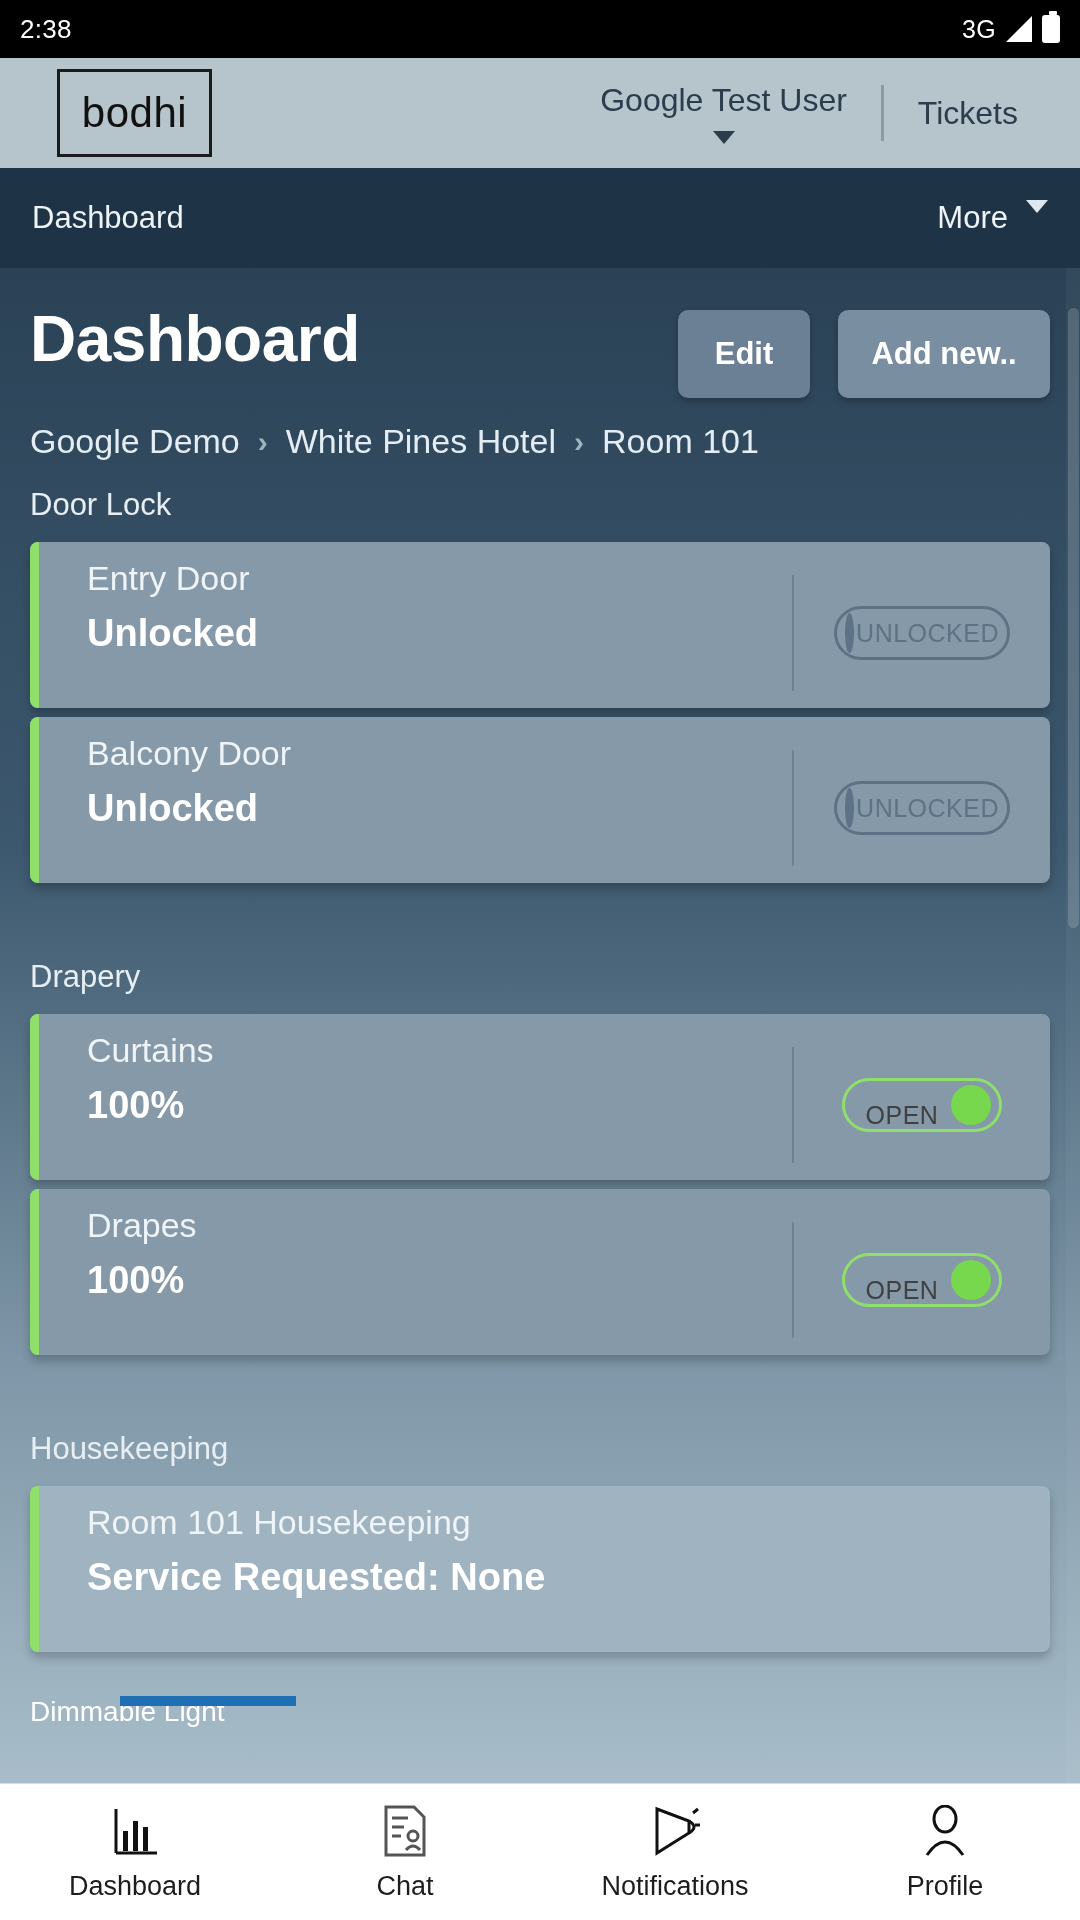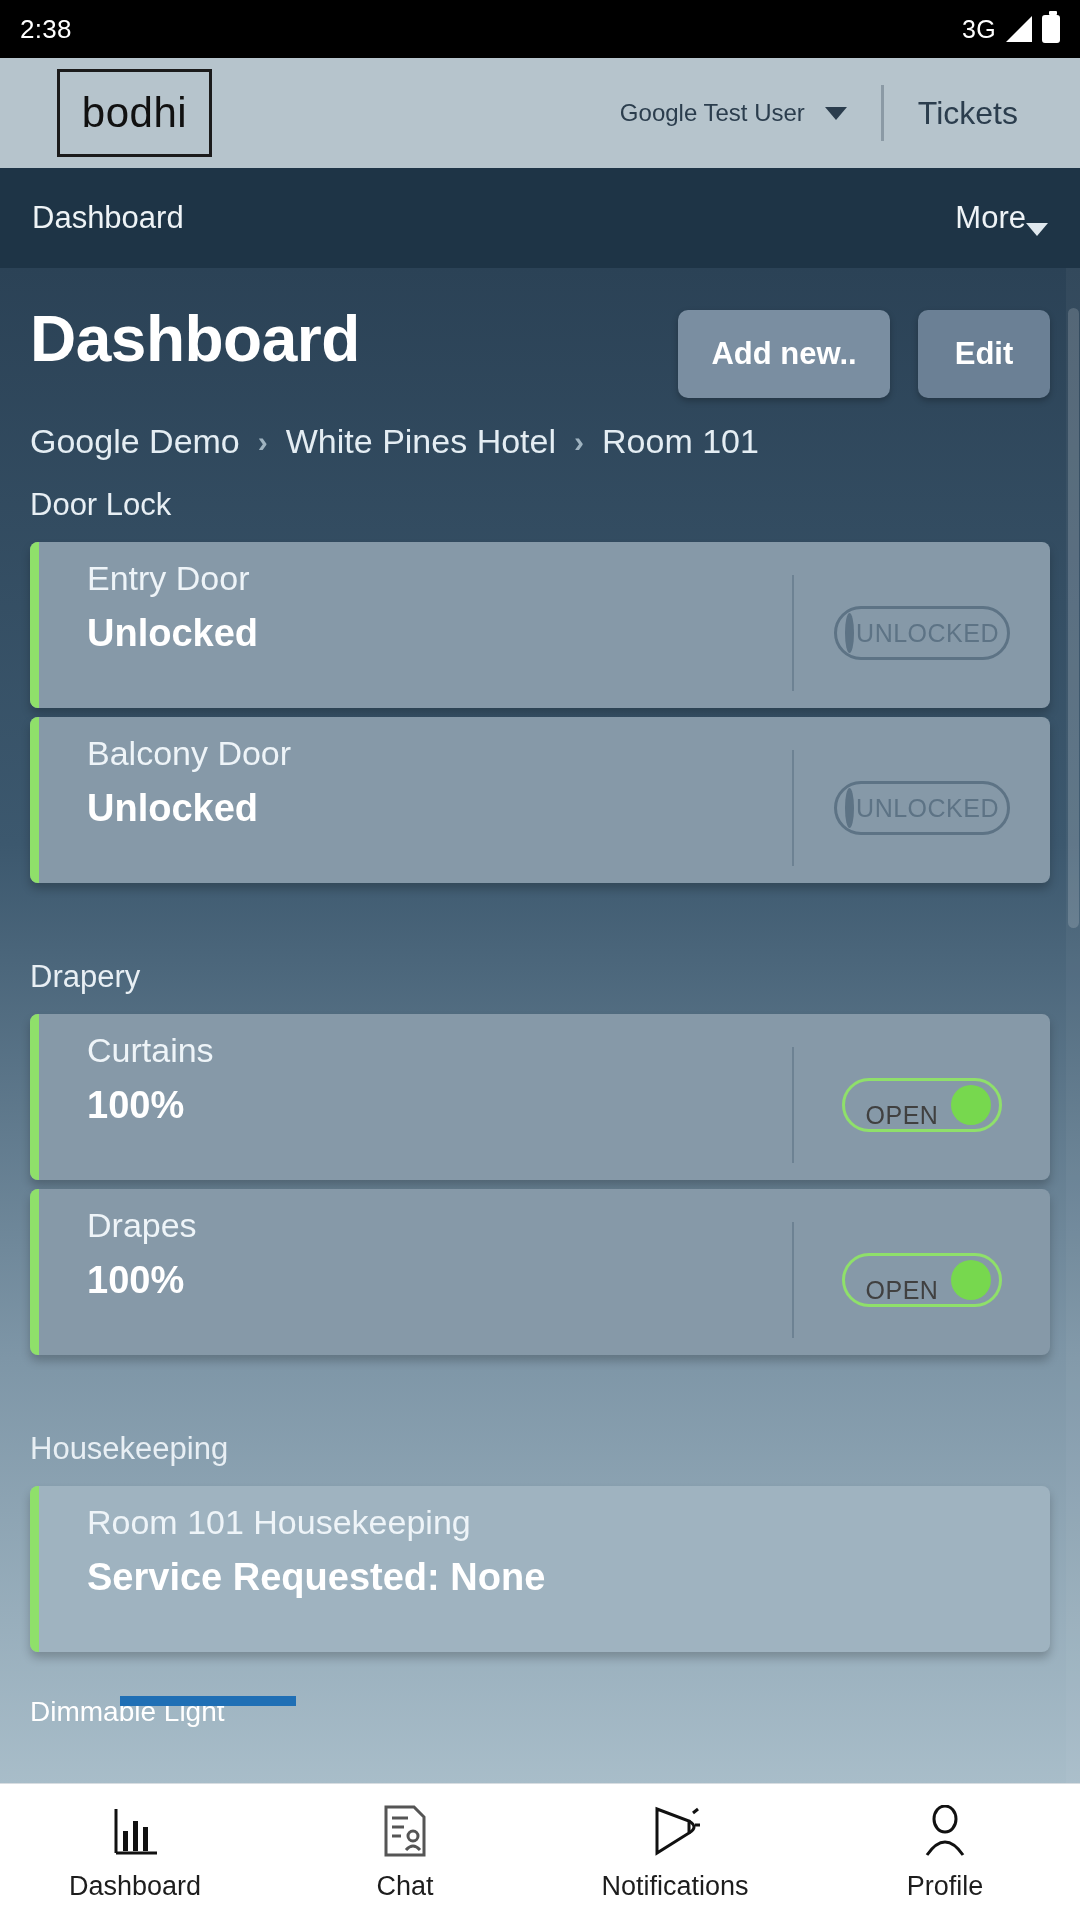--- a/index.html
+++ b/index.html
@@ -27,31 +27,31 @@
   .appbar {
     height: 110px; background:#b6c4cc;
     display:flex; align-items:center; padding: 0 32px;
   }
   .logo {
     width:155px;height:88px;border:3px solid #1b1b1b;background:transparent;
     display:flex;align-items:center;justify-content:center;margin-left:25px;
   }
   .logo span{ font-size:42px; color:#111; font-family:"Liberation Sans", sans-serif; letter-spacing:.5px;}
   .appbar-right{ margin-left:auto; display:flex; align-items:center; gap:0; padding-right:30px;}
-  .user-menu{ display:flex; align-items:center; gap:20px; color:#2b3d4d; font-size:24px;}
+  .user-menu{ display:flex; align-items:center; gap:12px; color:#2b3d4d; font-size:32px;flex-direction:column;}
   .caret { width:0;height:0;border-left:11px solid transparent;border-right:11px solid transparent;border-top:13px solid #2b3d4d;}
   .vdiv{ width:3px;height:56px;background:#8b9aa5;margin:0 34px;}
   .tickets{ color:#2b3d4d; font-size:32px;}
 
   
   .navstrip{
     height:100px; background:#1e3446;
     display:flex;align-items:center;padding:0 32px;color:#eef3f6;font-size:31px;
   }
-  .navstrip .more{ margin-left:auto; display:flex; align-items:flex-end; }
+  .navstrip .more{ margin-left:auto; display:flex; align-items:flex-start; gap:18px; }
   .caret-light{ width:0;height:0;border-left:11px solid transparent;border-right:11px solid transparent;border-top:13px solid #dfe8ee;}
 
   
   .scroll{
     position:relative; height:1515px; overflow:hidden;
     background: linear-gradient(180deg,#2b4256 0%, #3c586e 38%, #7e96a7 72%, #a8bdc9 100%);
   }
   .scroll-inner{ padding: 0 0 0 0; }
 
   .title-row{ display:flex; align-items:flex-start; padding: 38px 30px 0 30px; }
@@ -159,22 +159,22 @@
       <span class="caret-light"></span>
     </div>
   </div>
 
   <div class="scroll">
     <div class="scroll-inner">
 
       <div class="title-row">
         <div class="page-title">Dashboard</div>
         <div class="title-btns">
+          <button class="btn">Edit</button>
           <button class="btn add">Add new..</button>
-          <button class="btn">Edit</button>
         </div>
       </div>
 
       <div class="crumbs">
         <span>Google Demo</span>
         <span class="crumb-sep">›</span>
         <span>White Pines Hotel</span>
         <span class="crumb-sep">›</span>
         <span>Room 101</span>
       </div>

